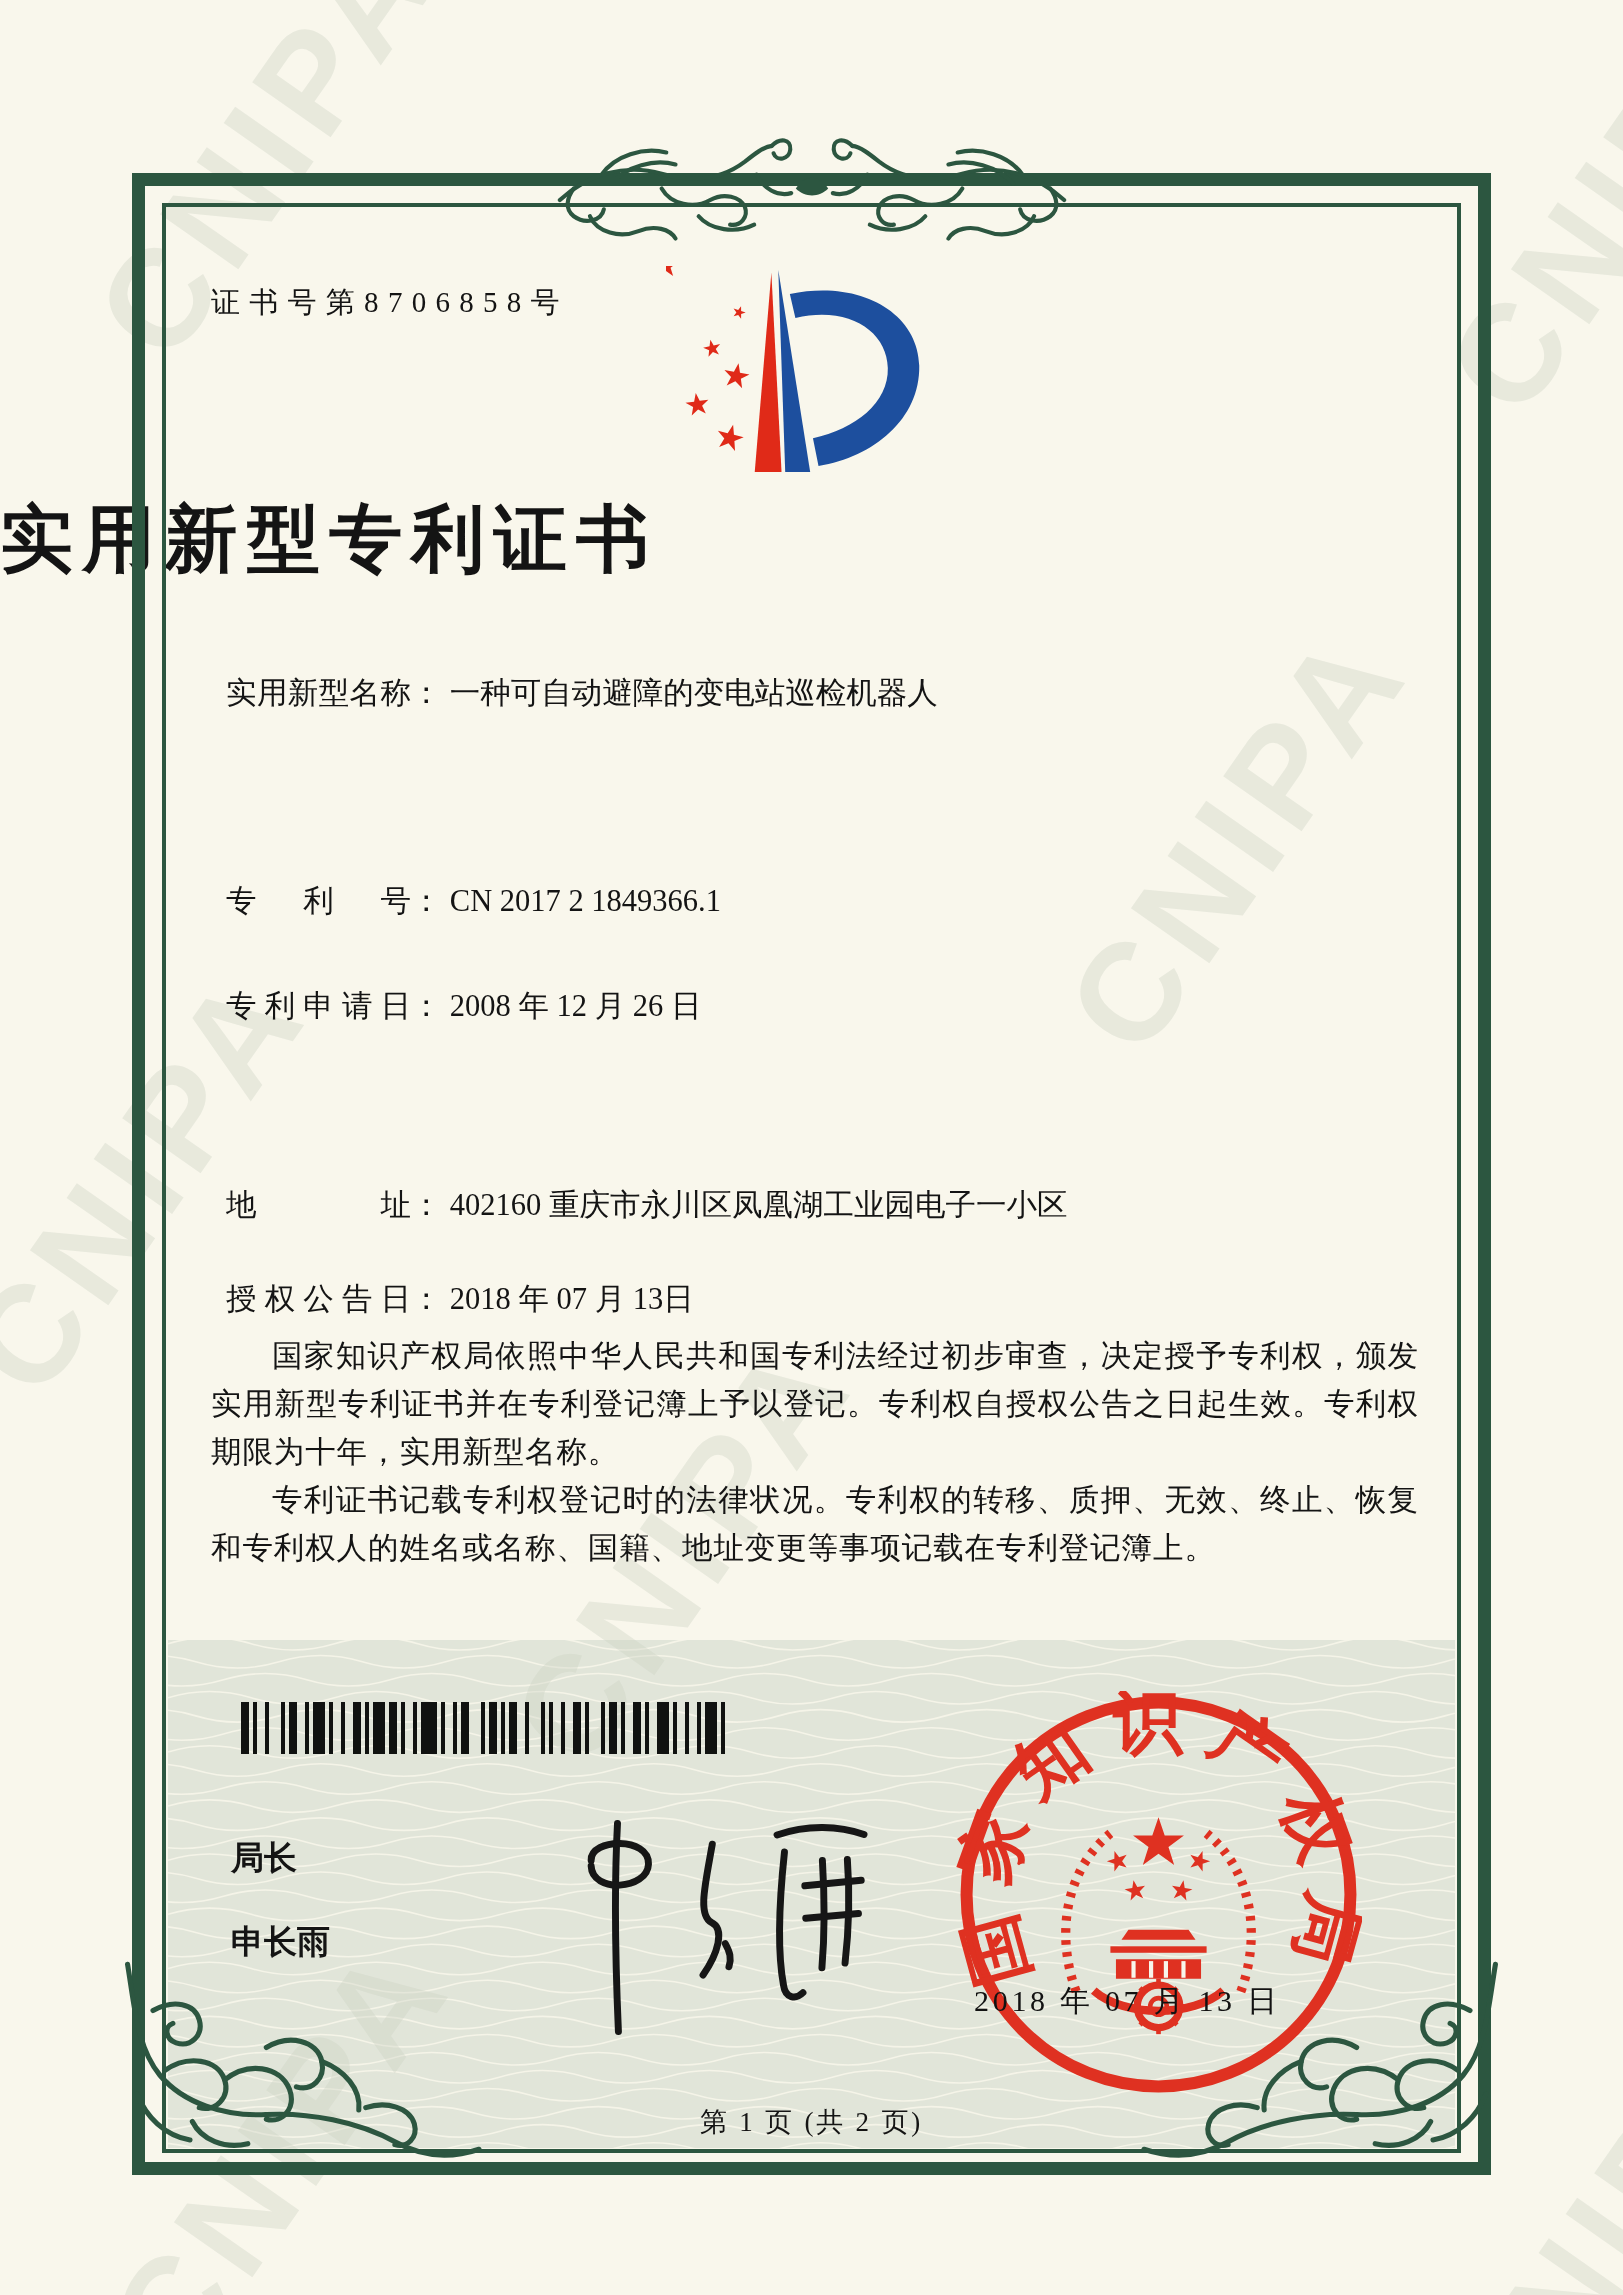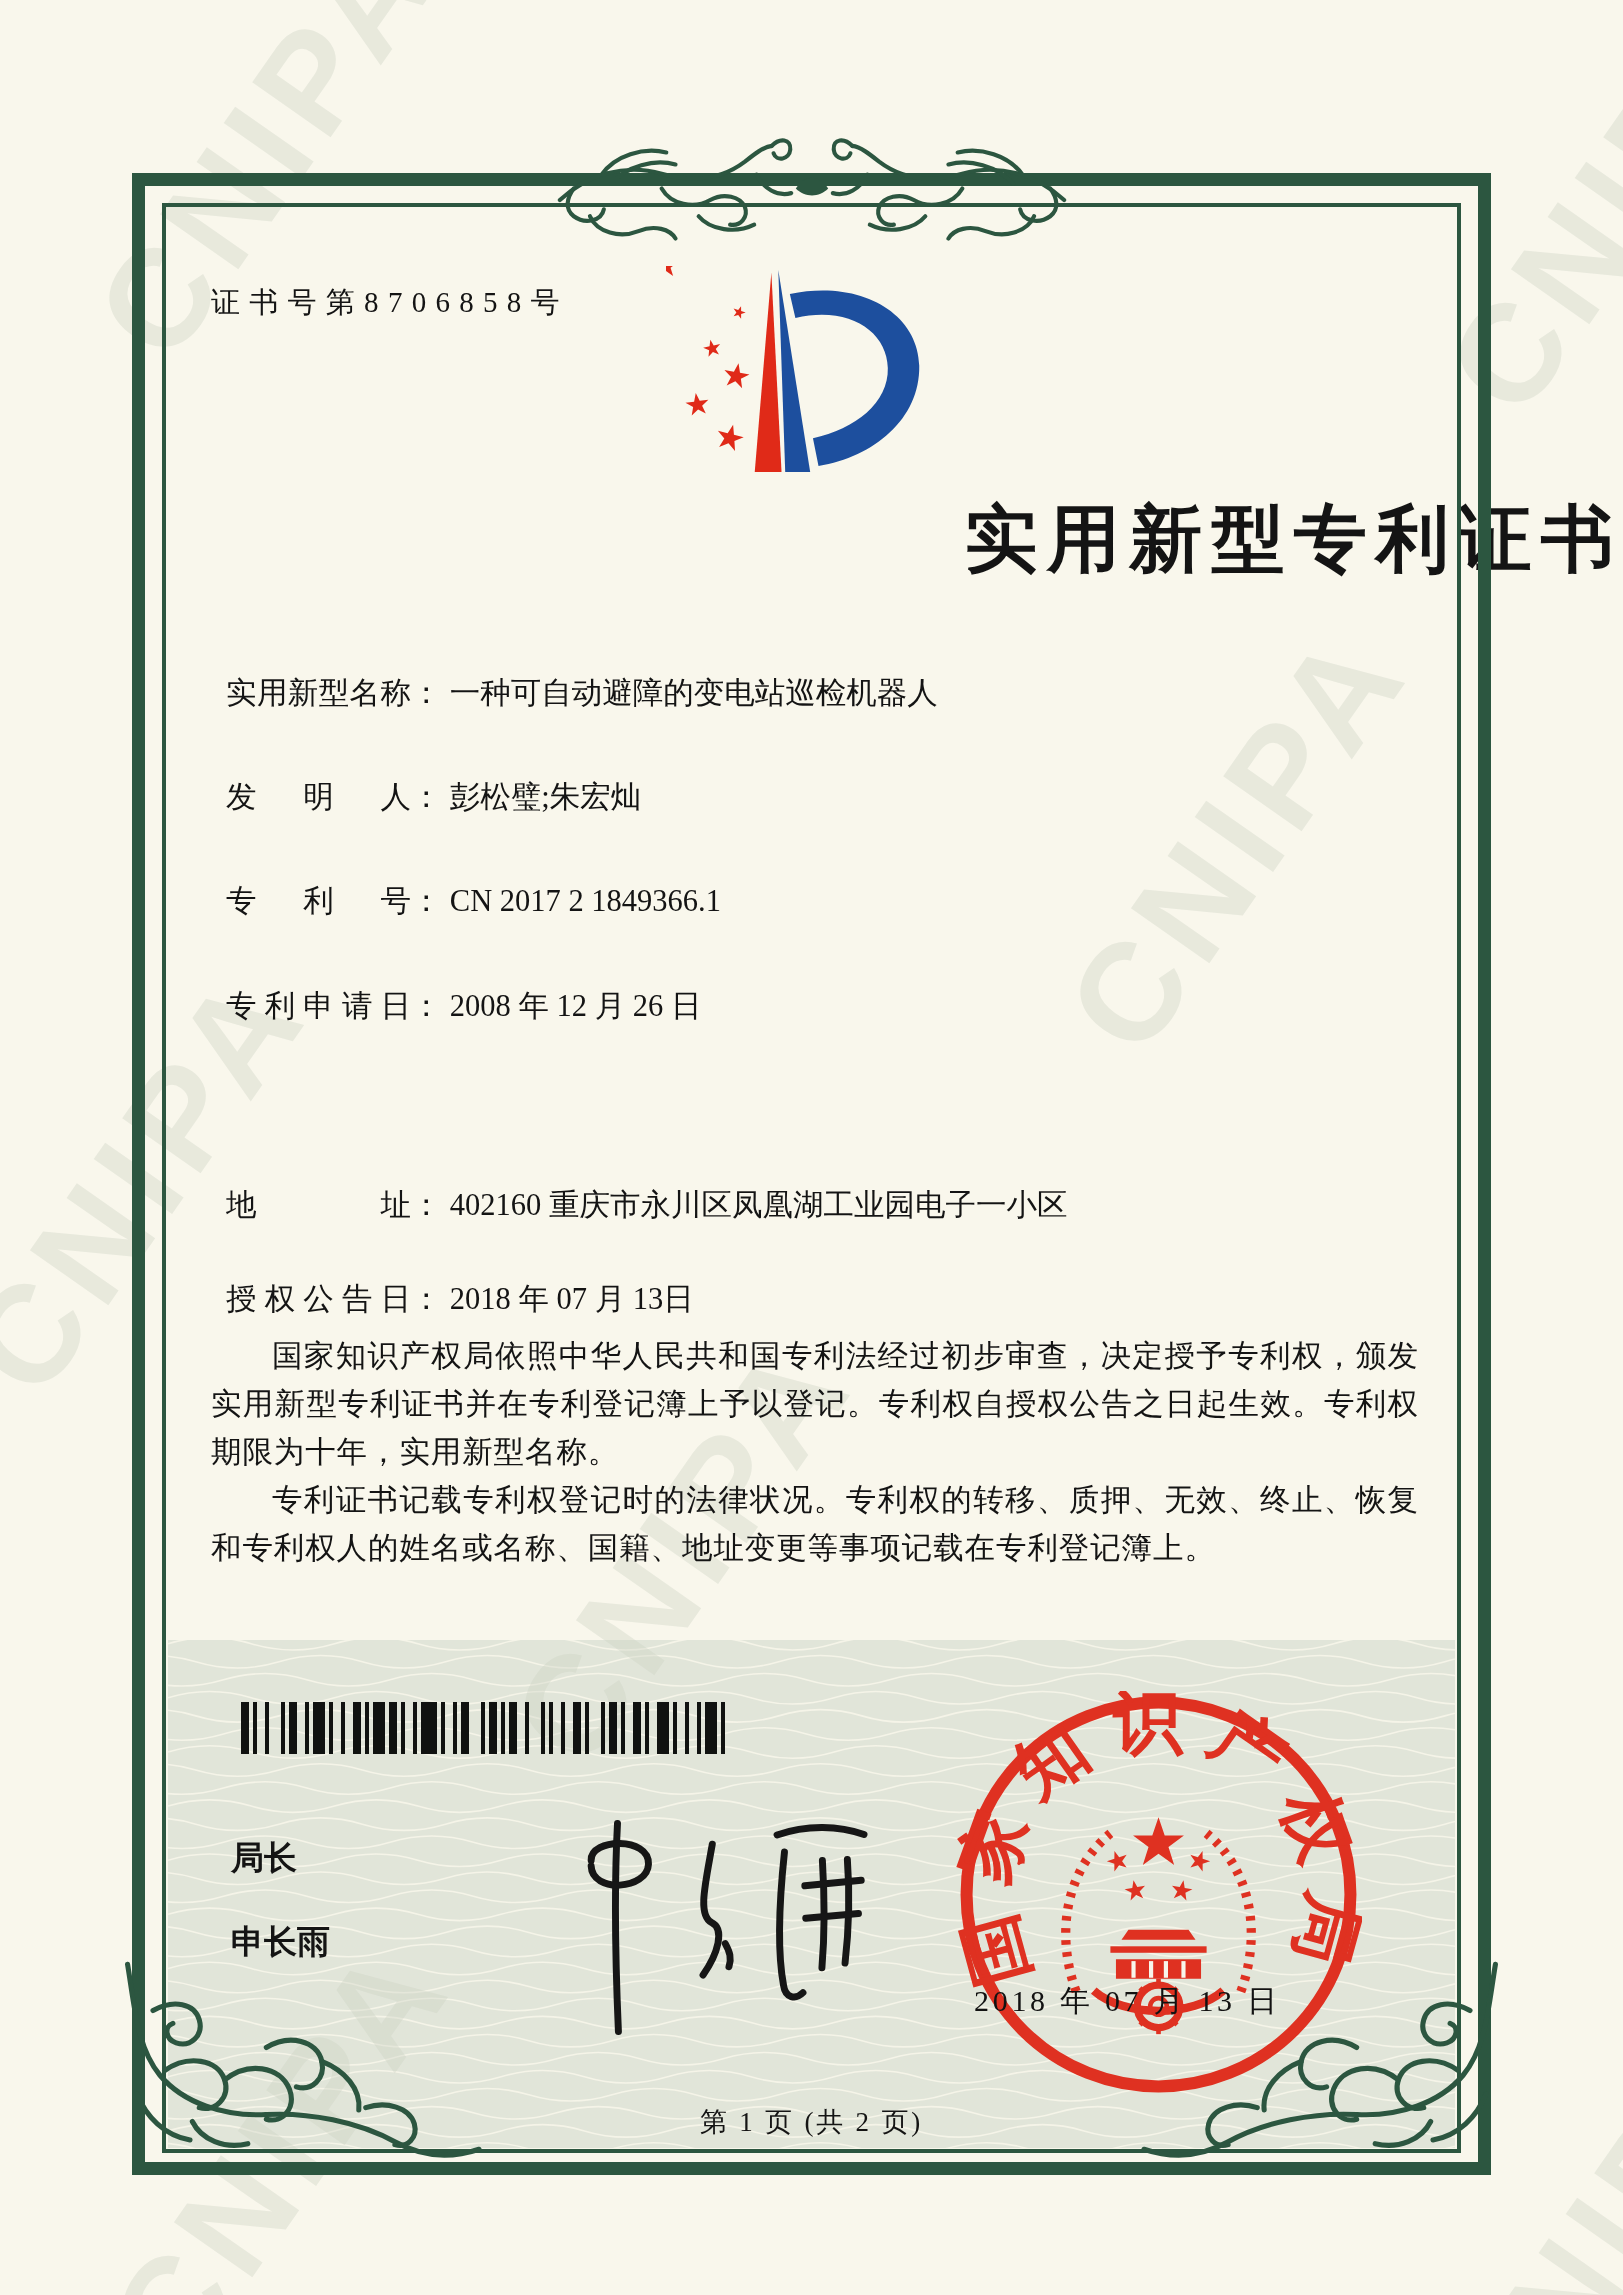--- a/index.html
+++ b/index.html
@@ -29,21 +29,21 @@
   
   .waveband{ position:absolute; left:168px; top:1640px; width:1287px; height:508px; z-index:0; }
   
   .certno{
     position:absolute; left:211px; top:283px; z-index:2;
     font-size:29px; letter-spacing:.32em; white-space:nowrap;
   }
   .logo{ position:absolute; left:666px; top:266px; z-index:2; }
   .title{
     position:absolute; left:0; right:0; top:491px; z-index:2;
-    text-align:right; font-size:73px; font-weight:bold; letter-spacing:9.3px; white-space:nowrap;
+    text-align:left; font-size:73px; font-weight:bold; letter-spacing:9.3px; white-space:nowrap;
   }
   .frow{ position:absolute; left:211px; z-index:2; font-size:30.5px; white-space:nowrap; }
   .flabel{
     display:inline-block; width:185px; text-align:justify; text-align-last:justify; vertical-align:top;margin-left:15px;
   }
   .fcolon{ display:inline-block; margin-right:8.3px; }
   .paras{ position:absolute; left:211px; top:1332px; width:1208px; z-index:2; }
   .paras p{
     margin:0; font-size:30.5px; line-height:48px; text-indent:61px;
     text-align:justify; letter-spacing:0.9px;
@@ -181,23 +181,20 @@
     <polygon points="243,8 312,445 258,445" fill="#1d4f9e"></polygon>
 
     <path fill="#1d4f9e" d="M268,60 C420,28 545,100 548,215 C550,330 450,412 330,432 L318,372 C410,352 482,295 480,220 C478,140 395,85 280,112 Z"></path>
   </svg>
 
   <div class="title">实用新型专利证书</div>
 
   <div class="frow" style="top:673px">
     <span class="flabel">实用新型名称</span><span class="fcolon">：</span><span class="fvalue">一种可自动避障的变电站巡检机器人</span>
   </div>
-  <div class="frow" style="top:777px">
-    <span class="flabel">发明人</span><span class="fcolon">：</span><span class="fvalue">彭松璧;朱宏灿</span>
-  </div>
   <div class="frow" style="top:881px">
     <span class="flabel">专利号</span><span class="fcolon">：</span><span class="fvalue">CN 2017 2 1849366.1</span>
   </div>
   <div class="frow" style="top:986px">
     <span class="flabel">专利申请日</span><span class="fcolon">：</span><span class="fvalue">2008 年 12 月 26 日</span>
   </div>
   <div class="frow" style="top:1185px">
     <span class="flabel">地址</span><span class="fcolon">：</span><span class="fvalue">402160 重庆市永川区凤凰湖工业园电子一小区</span>
   </div>
   <div class="frow" style="top:1279px">

